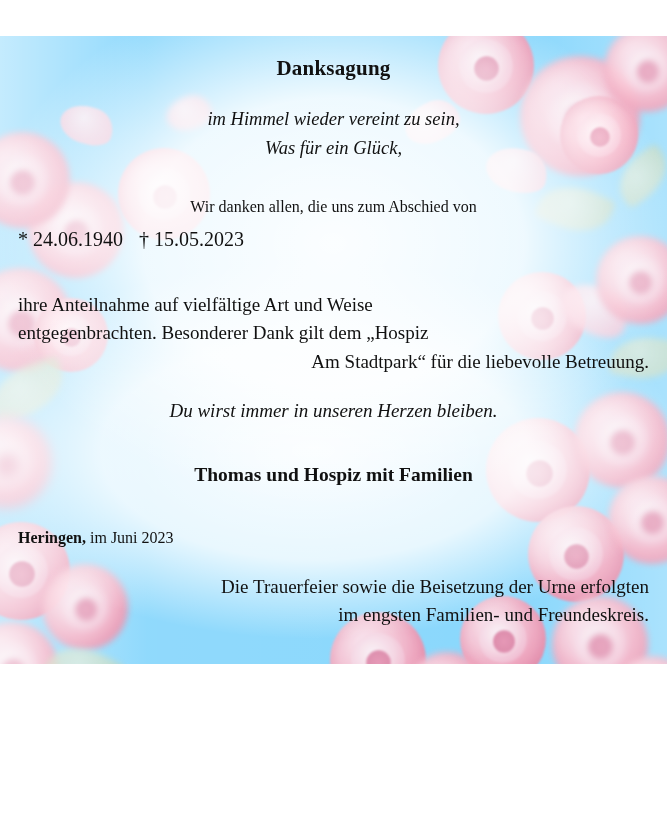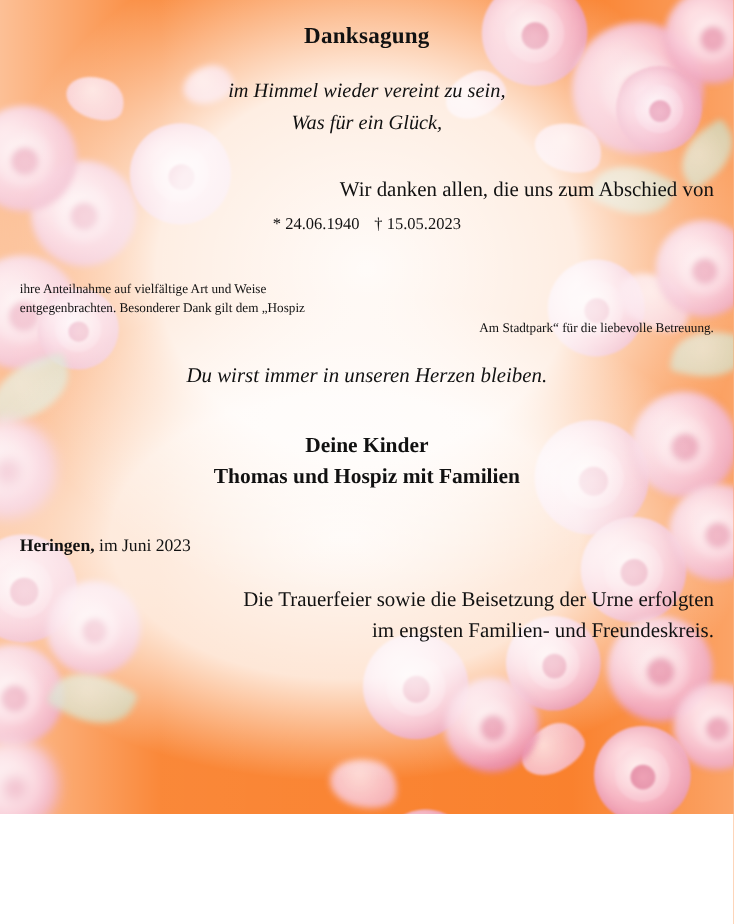--- a/index.html
+++ b/index.html
@@ -11,23 +11,24 @@
     height: 840px;
     background: #ffffff;
     font-family: "Liberation Serif", serif;
     color: #111111;
     overflow: hidden;
   }
 
   .card {
     position: relative;
     width: 667px;
-    height: 740px;
-    background: #f97316;
+    height: 628px;
+    background: #7dd3fc;
     overflow: hidden;
+    margin-top: 36px;
   }
 
   
   .roses {
     position: absolute;
     inset: 0;
     z-index: 0;
     pointer-events: none;
   }
   .rose {
@@ -113,43 +114,43 @@
   .verse {
     text-align: center;
     font-style: italic;
     font-size: 18.5px;
     line-height: 1.55;
     margin: 24px 0 0 0;
   }
   .verse div { white-space: nowrap; }
 
   .intro {
-    font-size: 19px;
+    font-size: 16px;
     line-height: 1.45;
     margin: 33px 0 0 0;
-    text-align: right;
+    text-align: center;
   }
 
   .name {
     text-align: center;
     font-size: 37px;
     font-weight: bold;
     letter-spacing: 0.5px;
     margin: 25px 0 0 0;
   }
 
   .dates {
-    text-align: center;
-    font-size: 15px;
+    text-align: left;
+    font-size: 20px;
     margin: 9px 0 0 0;
   }
   .dates .sep { display: inline-block; width: 6px; }
 
   .body-text {
-    font-size: 12px;
+    font-size: 19px;
     line-height: 1.5;
     text-align: justify;
     text-justify: inter-word;
     margin: 40px 0 0 0;
   }
   .body-text > span { display: block; }
   .body-text .last { text-align: right; }
 
   .closing-italic {
     text-align: center;
@@ -265,21 +266,20 @@
 
     <div class="body-text">
       <span>ihre Anteilnahme auf vielfältige Art und Weise</span>
       <span>entgegenbrachten. Besonderer Dank gilt dem „Hospiz</span>
       <span class="last">Am Stadtpark“ für die liebevolle Betreuung.</span>
     </div>
 
     <div class="closing-italic">Du wirst immer in unseren Herzen bleiben.</div>
 
     <div class="signature">
-      <div>Deine Kinder</div>
       <div>Thomas und Hospiz mit Familien</div>
     </div>
 
     <div class="place-line">
       <b>Heringen,</b>
       <span>im Juni 2023</span>
     </div>
 
     <div class="footer">
       <span>Die Trauerfeier sowie die Beisetzung der Urne erfolgten</span>

